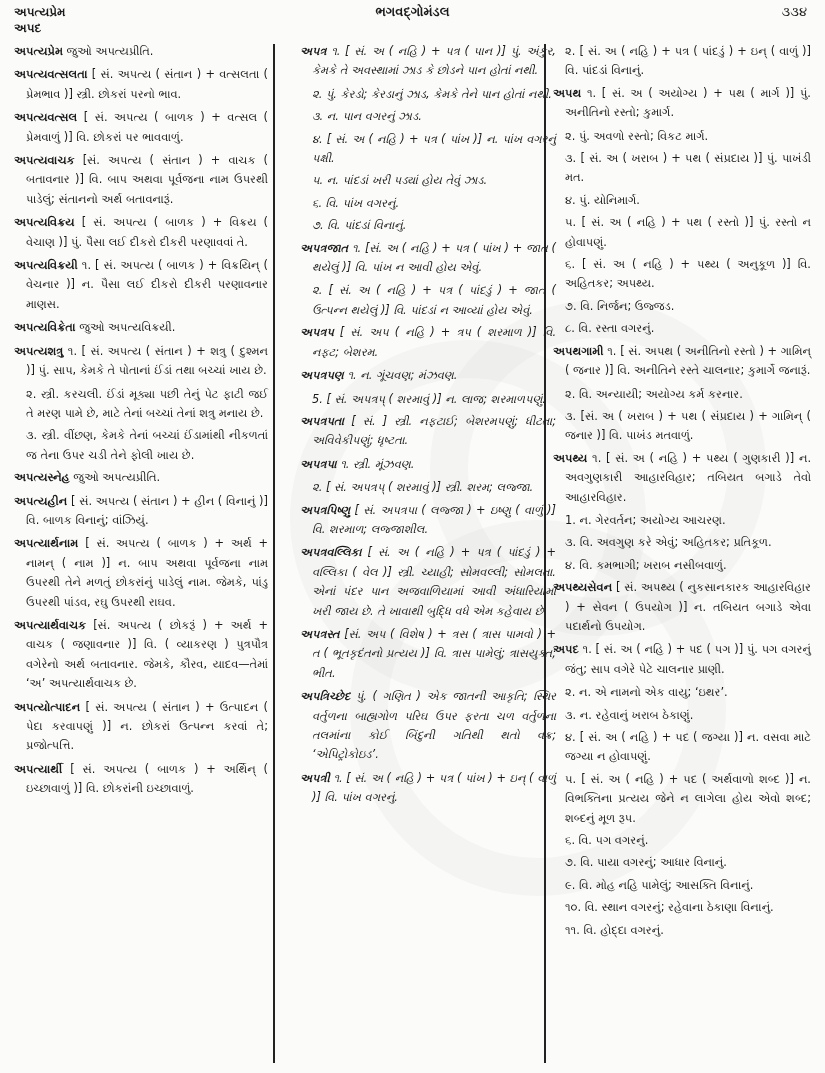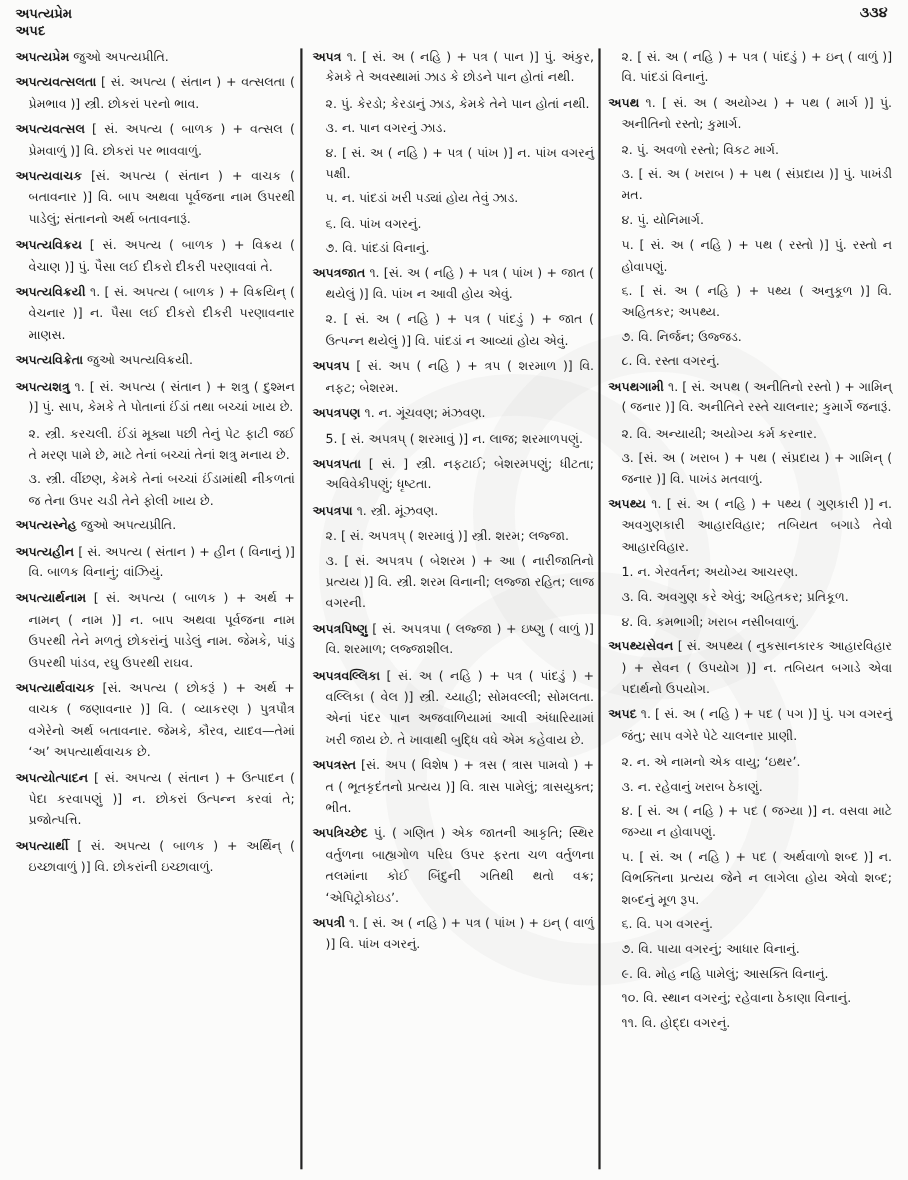--- a/index.html
+++ b/index.html
@@ -16,31 +16,31 @@
     }
     .watermark .ring {
       position: absolute; border-radius: 50%;
       border: 38px solid rgba(200,200,200,0.13);
     }
     .header {
       position: absolute; left: 0; top: 0; width: 825px; height: 40px;
     }
     .hdr-left { position: absolute; left: 14px; top: 4px; font-size: 12px; font-weight: bold; line-height: 16px; }
     .hdr-center { position: absolute; left: 0; right: 0; top: 4px; text-align: center; font-size: 13px; font-weight: bold; }
-    .hdr-right { position: absolute; right: 18px; top: 4px; font-size: 13px; font-weight: bold; }
+    .hdr-right { position: absolute; right: 18px; top: 4px; font-size: 13px; font-weight: normal; }
     .columns {
       position: absolute; left: 0; top: 42px; width: 726px; height: 1031px;
     }
     .col {
       position: absolute; top: 0; bottom: 0;
       font-size: 11.4px; line-height: 19.4px;
       text-align: justify;
     }
     .col.c1 { left: 14px; width: 254px; }
-    .col.c2 { left: 284px; width: 256px; }
+    .col.c2 { left: 300px; width: 256px; font-style: italic; }
     .col.c3 { left: 553px; width: 258px; }
     .divider { position: absolute; top: 2px; bottom: 10px; width: 2px; background: #222; }
     .divider.d1 { left: 273px; }
     .divider.d2 { left: 544px; }
     .entry { margin: 0 0 4px 0; padding-left: 12px; text-indent: -12px; }
     .sense { margin: 0 0 3px 0; padding-left: 12px; text-indent: 0; }
     .hw { font-weight: bold; }
   </style>
 </head>
 <body>
@@ -49,20 +49,21 @@
   <div class="ring" style="left:0;top:40px;width:280px;height:280px;"></div>
   <div class="ring" style="left:140px;top:0;width:260px;height:260px;"></div>
   <div class="ring" style="left:60px;top:220px;width:300px;height:300px;"></div>
 </div>
 
 <div class="header">
   <div class="hdr-left">
     <div>અપત્યપ્રેમ</div>
     <div>અપદ</div>
   </div>
+  <div class="hdr-center">ભગવદ્ગોમંડલ</div>
   <div class="hdr-right">૩૩૪</div>
 </div>
 
 <div class="columns">
   <div class="col c1">
       <div class="entry"><span class="hw">અપત્યપ્રેમ</span> <span>જુઓ અપત્યપ્રીતિ.</span></div>
       <div class="entry"><span class="hw">અપત્યવત્સલતા</span> <span>[ સં. અપત્ય ( સંતાન ) + વત્સલતા ( પ્રેમભાવ )] સ્ત્રી. છોકરાં પરનો ભાવ.</span></div>
       <div class="entry"><span class="hw">અપત્યવત્સલ</span> <span>[ સં. અપત્ય ( બાળક ) + વત્સલ ( પ્રેમવાળું )] વિ. છોકરાં પર ભાવવાળું.</span></div>
       <div class="entry"><span class="hw">અપત્યવાચક</span> <span>[સં. અપત્ય ( સંતાન ) + વાચક ( બતાવનાર )] વિ. બાપ અથવા પૂર્વજના નામ ઉપરથી પાડેલું; સંતાનનો અર્થ બતાવનારૂં.</span></div>
       <div class="entry"><span class="hw">અપત્યવિક્રય</span> <span>[ સં. અપત્ય ( બાળક ) + વિક્રય ( વેચાણ )] પું. પૈસા લઈ દીકરો દીકરી પરણાવવાં તે.</span></div>
@@ -88,21 +89,20 @@
       <div class="sense">૬. વિ. પાંખ વગરનું.</div>
       <div class="sense">૭. વિ. પાંદડાં વિનાનું.</div>
       <div class="entry"><span class="hw">અપત્રજાત</span> <span>૧. [સં. અ ( નહિ ) + પત્ર ( પાંખ ) + જાત ( થયેલું )] વિ. પાંખ ન આવી હોય એવું.</span></div>
       <div class="sense">૨. [ સં. અ ( નહિ ) + પત્ર ( પાંદડું ) + જાત ( ઉત્પન્ન થયેલું )] વિ. પાંદડાં ન આવ્યાં હોય એવું.</div>
       <div class="entry"><span class="hw">અપત્રપ</span> <span>[ સં. અપ ( નહિ ) + ત્રપ ( શરમાળ )] વિ. નફટ; બેશરમ.</span></div>
       <div class="entry"><span class="hw">અપત્રપણ</span> <span>૧. ન. ગૂંચવણ; મંઝવણ.</span></div>
       <div class="sense">5. [ સં. અપત્રપ્ ( શરમાવું )] ન. લાજ; શરમાળપણું.</div>
       <div class="entry"><span class="hw">અપત્રપતા</span> <span>[ સં. ] સ્ત્રી. નફટાઈ; બેશરમપણું; ધીટતા; અવિવેકીપણું; ધૃષ્ટતા.</span></div>
       <div class="entry"><span class="hw">અપત્રપા</span> <span>૧. સ્ત્રી. મૂંઝવણ.</span></div>
       <div class="sense">૨. [ સં. અપત્રપ્ ( શરમાવું )] સ્ત્રી. શરમ; લજ્જા.</div>
-      <div class="sense">૩. [ સં. અપત્રપ ( બેશરમ ) + આ ( નારીજાતિનો પ્રત્યય )] વિ. સ્ત્રી. શરમ વિનાની; લજ્જા રહિત; લાજ વગરની.</div>
       <div class="entry"><span class="hw">અપત્રપિષ્ણુ</span> <span>[ સં. અપત્રપા ( લજ્જા ) + ઇષ્ણુ ( વાળું )] વિ. શરમાળ; લજ્જાશીલ.</span></div>
       <div class="entry"><span class="hw">અપત્રવલ્લિકા</span> <span>[ સં. અ ( નહિ ) + પત્ર ( પાંદડું ) + વલ્લિકા ( વેલ )] સ્ત્રી. ચ્યાહી; સોમવલ્લી; સોમલતા. એનાં પંદર પાન અજવાળિયામાં આવી અંધારિયામાં ખરી જાય છે. તે ખાવાથી બુદ્ધિ વધે એમ કહેવાય છે.</span></div>
       <div class="entry"><span class="hw">અપત્રસ્ત</span> <span>[સં. અપ ( વિશેષ ) + ત્રસ ( ત્રાસ પામવો ) + ત ( ભૂતકૃદંતનો પ્રત્યય )] વિ. ત્રાસ પામેલું; ત્રાસયુક્ત; ભીત.</span></div>
       <div class="entry"><span class="hw">અપત્રિચ્છેદ</span> <span>પું. ( ગણિત ) એક જાતની આકૃતિ; સ્થિર વર્તુળના બાહ્યગોળ પરિઘ ઉપર ફરતા ચળ વર્તુળના તલમાંના કોઈ બિંદુની ગતિથી થતો વક્ર; ‘એપિટ્રોકોઇડ’.</span></div>
       <div class="entry"><span class="hw">અપત્રી</span> <span>૧. [ સં. અ ( નહિ ) + પત્ર ( પાંખ ) + ઇન્ ( વાળું )] વિ. પાંખ વગરનું.</span></div>
     </div>
   <div class="divider d2"></div>
   <div class="col c3">
       <div class="sense">૨. [ સં. અ ( નહિ ) + પત્ર ( પાંદડું ) + ઇન્ ( વાળું )] વિ. પાંદડાં વિનાનું.</div>
       <div class="entry"><span class="hw">અપથ</span> <span>૧. [ સં. અ ( અયોગ્ય ) + પથ ( માર્ગ )] પું. અનીતિનો રસ્તો; કુમાર્ગ.</span></div>

